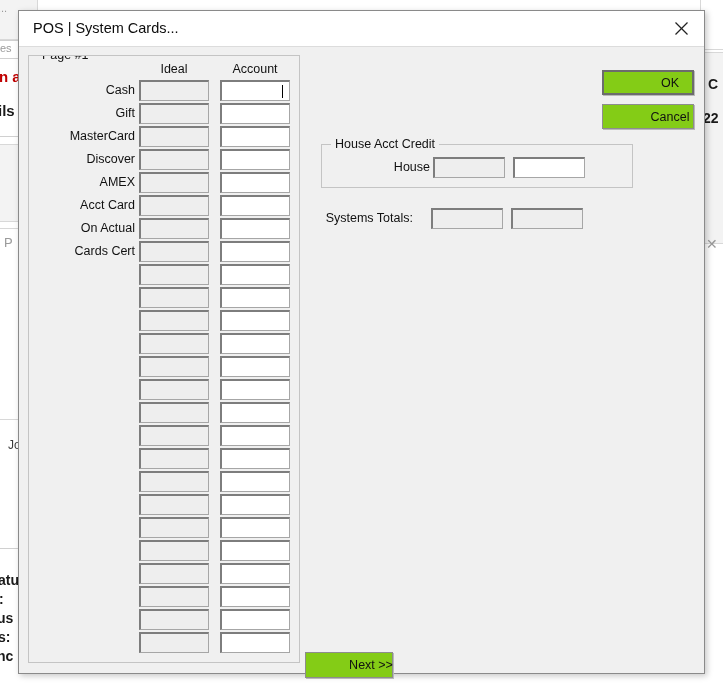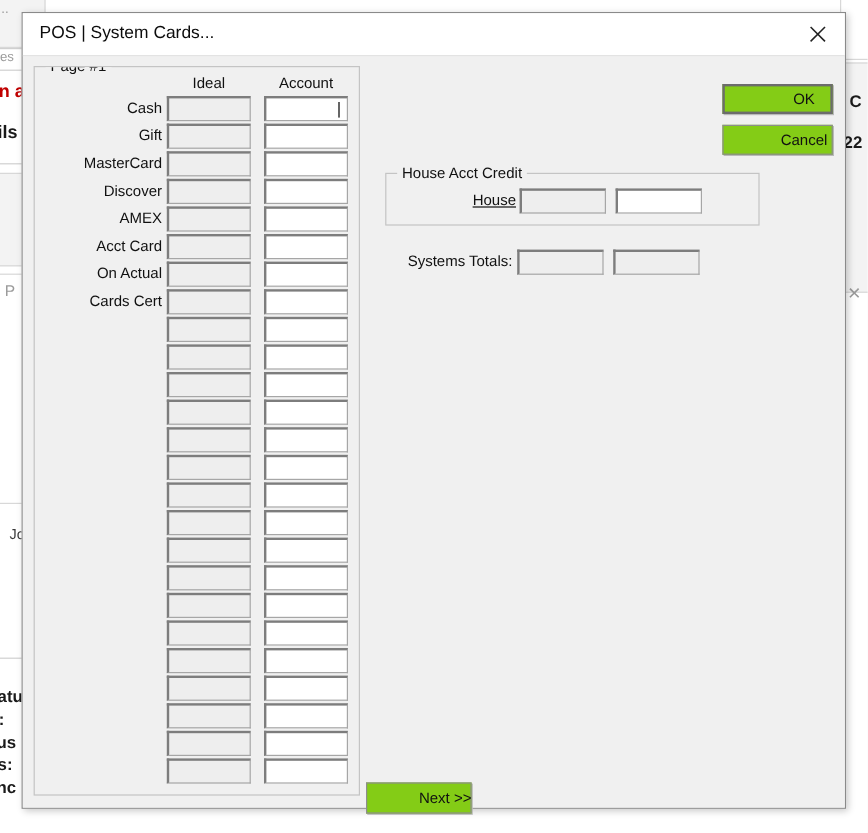--- a/index.html
+++ b/index.html
@@ -202,28 +202,28 @@
           <div class="fld editable" style="left: 191px; top: 553px; width: 70px;"></div>
           <div class="fld disabled" style="left: 110px; top: 576px; width: 70px;"></div>
           <div class="fld editable" style="left: 191px; top: 576px; width: 70px;"></div>
         </div>
     </div>
 
 
     <div class="group" id="house-group" style="left:302px;top:97px;width:312px;height:44px;">
       <span class="legend">House Acct Credit</span>
       <div id="house-rows">
-          <div class="row-label" style="left: 4px; top: 15px; width: 104px; text-decoration: underline;">House</div>
+          <div class="row-label" style="left: 4px; top: 15px; width: 104px;">House</div>
           <div class="fld disabled" style="left: 111px; top: 12px; width: 72px;"></div>
           <div class="fld editable" style="left: 191px; top: 12px; width: 72px;"></div>
         </div>
     </div>
 
     <div id="systems-totals">
-      <div class="row-label" style="left:288px;top:164px;width:120px;">Systems Totals:</div>
+      <div class="row-label" style="left:274px;top:164px;width:120px;">Systems Totals:</div>
       <div class="fld disabled" style="left:412px;top:161px;width:72px;"></div>
       <div class="fld disabled" style="left:492px;top:161px;width:72px;"></div>
     </div>
 
     <div class="btn default" style="left:583px;top:23px;width:92px;height:25px;">OK</div>
     <div class="btn" style="left:286px;top:605px;width:88px;height:26px;">Next &gt;&gt;</div>
     <div class="btn" style="left:583px;top:57px;width:92px;height:25px;">Cancel</div>
 
   </div>
 </div>

